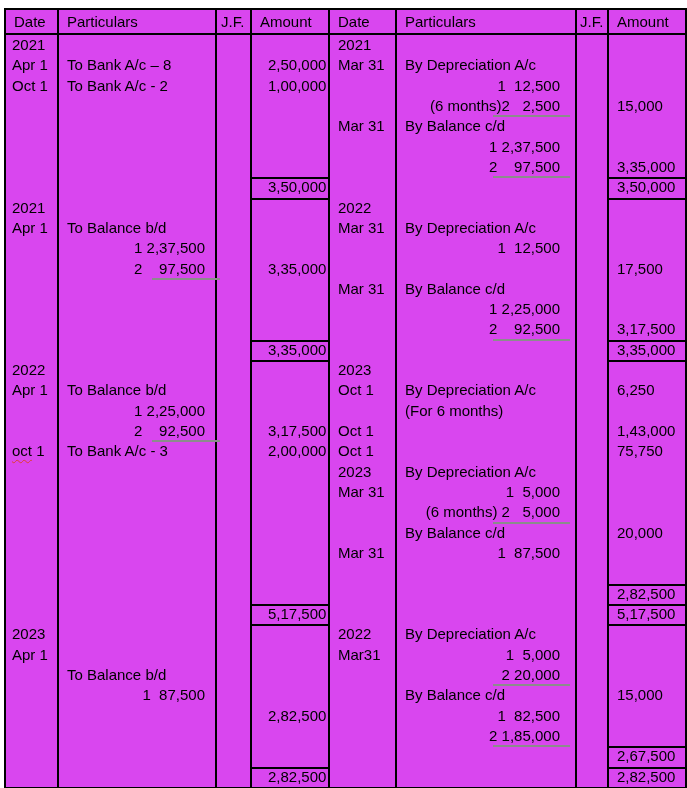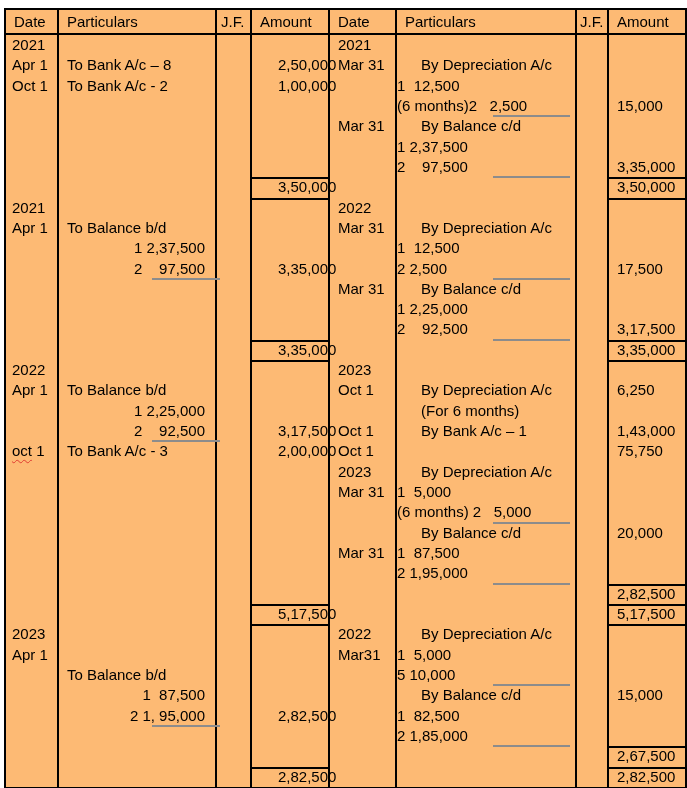--- a/index.html
+++ b/index.html
@@ -1,32 +1,32 @@
 <!DOCTYPE html>
 <html><head>
 <meta charset="utf-8">
 <style>
   html,body{margin:0;padding:0;background:#ffffff;}
   body{margin:8px 0 0 4px;font-family:"Liberation Sans","DejaVu Sans",sans-serif;color:#000;}
-  .ledger{position:relative;width:679px;height:777px;border:2px solid #000;background:#fdba74;}
+  .ledger{position:relative;width:679px;height:777px;border:2px solid #000;background:#d946ef;}
   
   .vd{position:absolute;top:0;bottom:0;width:2px;background:#000;}
   
   .hd{position:absolute;top:0;height:23px;line-height:23px;font-size:15px;white-space:pre;}
   .hline{position:absolute;left:0;width:100%;top:23px;height:2px;background:#000;}
   
   .it{position:absolute;height:20.32px;line-height:20.32px;font-size:15px;white-space:pre;
       top:calc(25px + var(--i) * 20.32px);}
   .ld {left:6px;  width:44px;}
   .lp {left:61px; width:148px;}
   .lpn{left:53px; width:146px;text-align:right;}
-  .la {left:272px;width:68px;}
+  .la {left:262px;width:68px;}
   .rd {left:332px;width:56px;}
-  .rp {left:415px;width:168px;}
-  .rpn{left:391px;width:163px;}
+  .rp {left:399px;width:168px;}
+  .rpn{left:391px;width:163px;text-align:right;}
   .ra {left:611px;width:68px;}
   
   .ul{position:absolute;height:2px;background:#8c8c8c;bottom:-1px;}
   .lpn .ul{right:-15px;width:68px;}
   .rpn .ul{right:-10px;width:77px;}
   
   .hl{position:absolute;height:2px;background:#000;}
   .al{left:246px;width:76px;}
   .ar{left:603px;width:76px;}
   
@@ -107,21 +107,20 @@
   <div class="it ld" style="--i:9">Apr 1</div>
   <div class="it lp" style="--i:9">To Balance b/d</div>
   <div class="it rd" style="--i:9">Mar 31</div>
   <div class="it rp" style="--i:9">By Depreciation A/c</div>
 
   <div class="it lpn" style="--i:10">1 2,37,500</div>
   <div class="it rpn" style="--i:10">1  12,500</div>
 
   <div class="it lpn" style="--i:11"><span>2    97,500</span><i class="ul"></i></div>
   <div class="it la" style="--i:11">3,35,000</div>
-  <div class="it rpn" style="--i:11"><span>2 2,500</span><i class="ul"></i></div>
   <div class="it ra" style="--i:11">17,500</div>
 
   <div class="it rd" style="--i:12">Mar 31</div>
   <div class="it rp" style="--i:12">By Balance c/d</div>
 
   <div class="it rpn" style="--i:13">1 2,25,000</div>
 
   <div class="it rpn" style="--i:14"><span>2    92,500</span><i class="ul"></i></div>
   <div class="it ra" style="--i:14">3,17,500</div>
 
@@ -136,21 +135,20 @@
   <div class="it rd" style="--i:17">Oct 1</div>
   <div class="it rp" style="--i:17">By Depreciation A/c</div>
   <div class="it ra" style="--i:17">6,250</div>
 
   <div class="it lpn" style="--i:18">1 2,25,000</div>
   <div class="it rp" style="--i:18">(For 6 months)</div>
 
   <div class="it lpn" style="--i:19"><span>2    92,500</span><i class="ul"></i></div>
   <div class="it la" style="--i:19">3,17,500</div>
   <div class="it rd" style="--i:19">Oct 1</div>
-  <div class="it rp" style="--i:19">By Bank A/c – 1</div>
   <div class="it ra" style="--i:19">1,43,000</div>
 
   <div class="it ld" style="--i:20"><span class="wavy">oct</span><span> 1</span></div>
   <div class="it lp" style="--i:20">To Bank A/c - 3</div>
   <div class="it la" style="--i:20">2,00,000</div>
   <div class="it rd" style="--i:20">Oct 1</div>
   <div class="it ra" style="--i:20">75,750</div>
 
   <div class="it rd" style="--i:21">2023</div>
   <div class="it rp" style="--i:21">By Depreciation A/c</div>
@@ -159,43 +157,41 @@
   <div class="it rpn" style="--i:22">1  5,000</div>
 
   <div class="it rpn" style="--i:23"><span>(6 months) 2   5,000</span><i class="ul"></i></div>
 
   <div class="it rp" style="--i:24">By Balance c/d</div>
   <div class="it ra" style="--i:24">20,000</div>
 
   <div class="it rd" style="--i:25">Mar 31</div>
   <div class="it rpn" style="--i:25">1  87,500</div>
 
-  <div class="it rpn" style="--i:26"><span>2 1,95,000</span><i class="ul"></i></div>
 
   <div class="it ra" style="--i:27">2,82,500</div>
 
   <div class="it la" style="--i:28">5,17,500</div>
   <div class="it ra" style="--i:28">5,17,500</div>
 
   <div class="it ld" style="--i:29">2023</div>
   <div class="it rd" style="--i:29">2022</div>
   <div class="it rp" style="--i:29">By Depreciation A/c</div>
 
   <div class="it ld" style="--i:30">Apr 1</div>
   <div class="it rd" style="--i:30">Mar31</div>
   <div class="it rpn" style="--i:30">1  5,000</div>
 
   <div class="it lp" style="--i:31">To Balance b/d</div>
-  <div class="it rpn" style="--i:31"><span>5 10,000</span><i class="ul"></i></div>
+  <div class="it rpn" style="--i:31"><span>2 20,000</span><i class="ul"></i></div>
 
   <div class="it lpn" style="--i:32">1  87,500</div>
   <div class="it rp" style="--i:32">By Balance c/d</div>
   <div class="it ra" style="--i:32">15,000</div>
 
-  <div class="it lpn" style="--i:33"><span>2 1, 95,000</span><i class="ul"></i></div>
   <div class="it la" style="--i:33">2,82,500</div>
   <div class="it rpn" style="--i:33">1  82,500</div>
 
   <div class="it rpn" style="--i:34"><span>2 1,85,000</span><i class="ul"></i></div>
 
   <div class="it ra" style="--i:35">2,67,500</div>
 
   <div class="it la" style="--i:36">2,82,500</div>
   <div class="it ra" style="--i:36">2,82,500</div>
 

